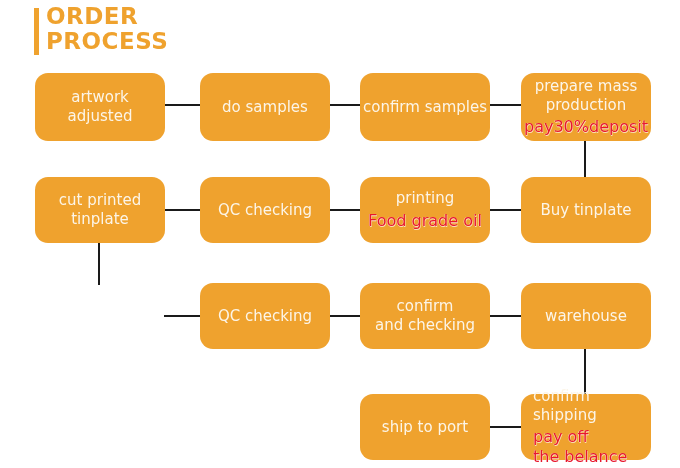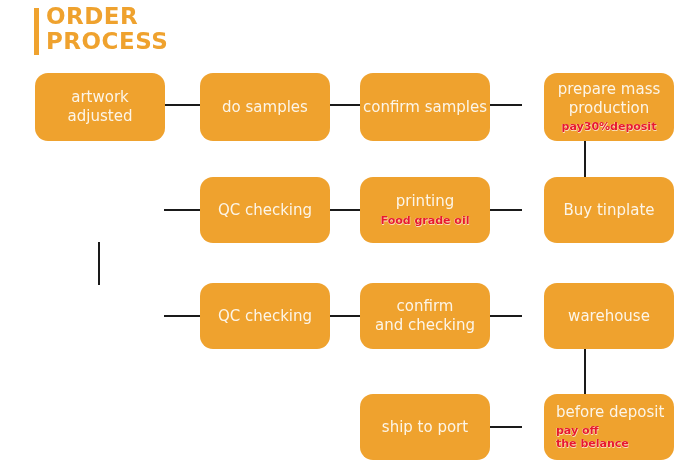--- a/index.html
+++ b/index.html
@@ -36,30 +36,30 @@
     background:var(--orange);
     border-radius:13px;
     color:var(--text);
     font-size:15px;line-height:1.25;
     display:flex;flex-direction:column;
     align-items:center;justify-content:center;
     text-align:center;
   }
   .node .note{
     color:var(--red);
-    font-weight:bold;
-    font-size:11px;line-height:1.25;
+    font-weight:normal;
+    font-size:16px;line-height:1.25;
     margin-top:3px;
     text-shadow:0.5px 0.5px 0 rgba(255,255,255,.65), -0.5px -0.5px 0 rgba(255,255,255,.65);
   }
   .node.note-left{align-items:flex-start;padding-left:12px;width:118px;text-align:left;}
   .node.note-left .note{margin-top:2px;}
   .node.note-left .note + .note{margin-top:0;}
   
-  .c1{left:35px;} .c2{left:200px;text-align:center;} .c3{left:360px;} .c4{left:544px;}
+  .c1{left:35px;} .c2{left:200px;text-align:center;} .c3{left:360px;} .c4{left:521px;}
   .r1{top:73px;height:68px;} .r2{top:177px;} .r3{top:283px;} .r4{top:394px;}
 </style>
 </head>
 <body>
 
 <div class="canvas">
 
   <div class="title-wrap">
     <div class="title-bar"></div>
     <div class="title-text">
@@ -91,20 +91,24 @@
   </div>
   <div class="node c3 r1">
     <div>confirm samples</div>
   </div>
   <div class="node c4 r1">
     <div>prepare mass</div>
     <div>production</div>
     <div class="note">pay30%deposit</div>
   </div>
 
+  <div class="node c1 r2">
+    <div>cut printed</div>
+    <div>tinplate</div>
+  </div>
   <div class="node c2 r2">
     <div>QC checking</div>
   </div>
   <div class="node c3 r2">
     <div>printing</div>
     <div class="note">Food grade oil</div>
   </div>
   <div class="node c4 r2">
     <div>Buy tinplate</div>
   </div>
@@ -117,18 +121,18 @@
     <div>and checking</div>
   </div>
   <div class="node c4 r3">
     <div>warehouse</div>
   </div>
 
   <div class="node c3 r4">
     <div>ship to port</div>
   </div>
   <div class="node c4 r4 note-left">
-    <div>before deposit</div>
+    <div>confirm shipping</div>
     <div class="note">pay off</div>
     <div class="note">the belance</div>
   </div>
 
 </div>
 
 </body></html>

